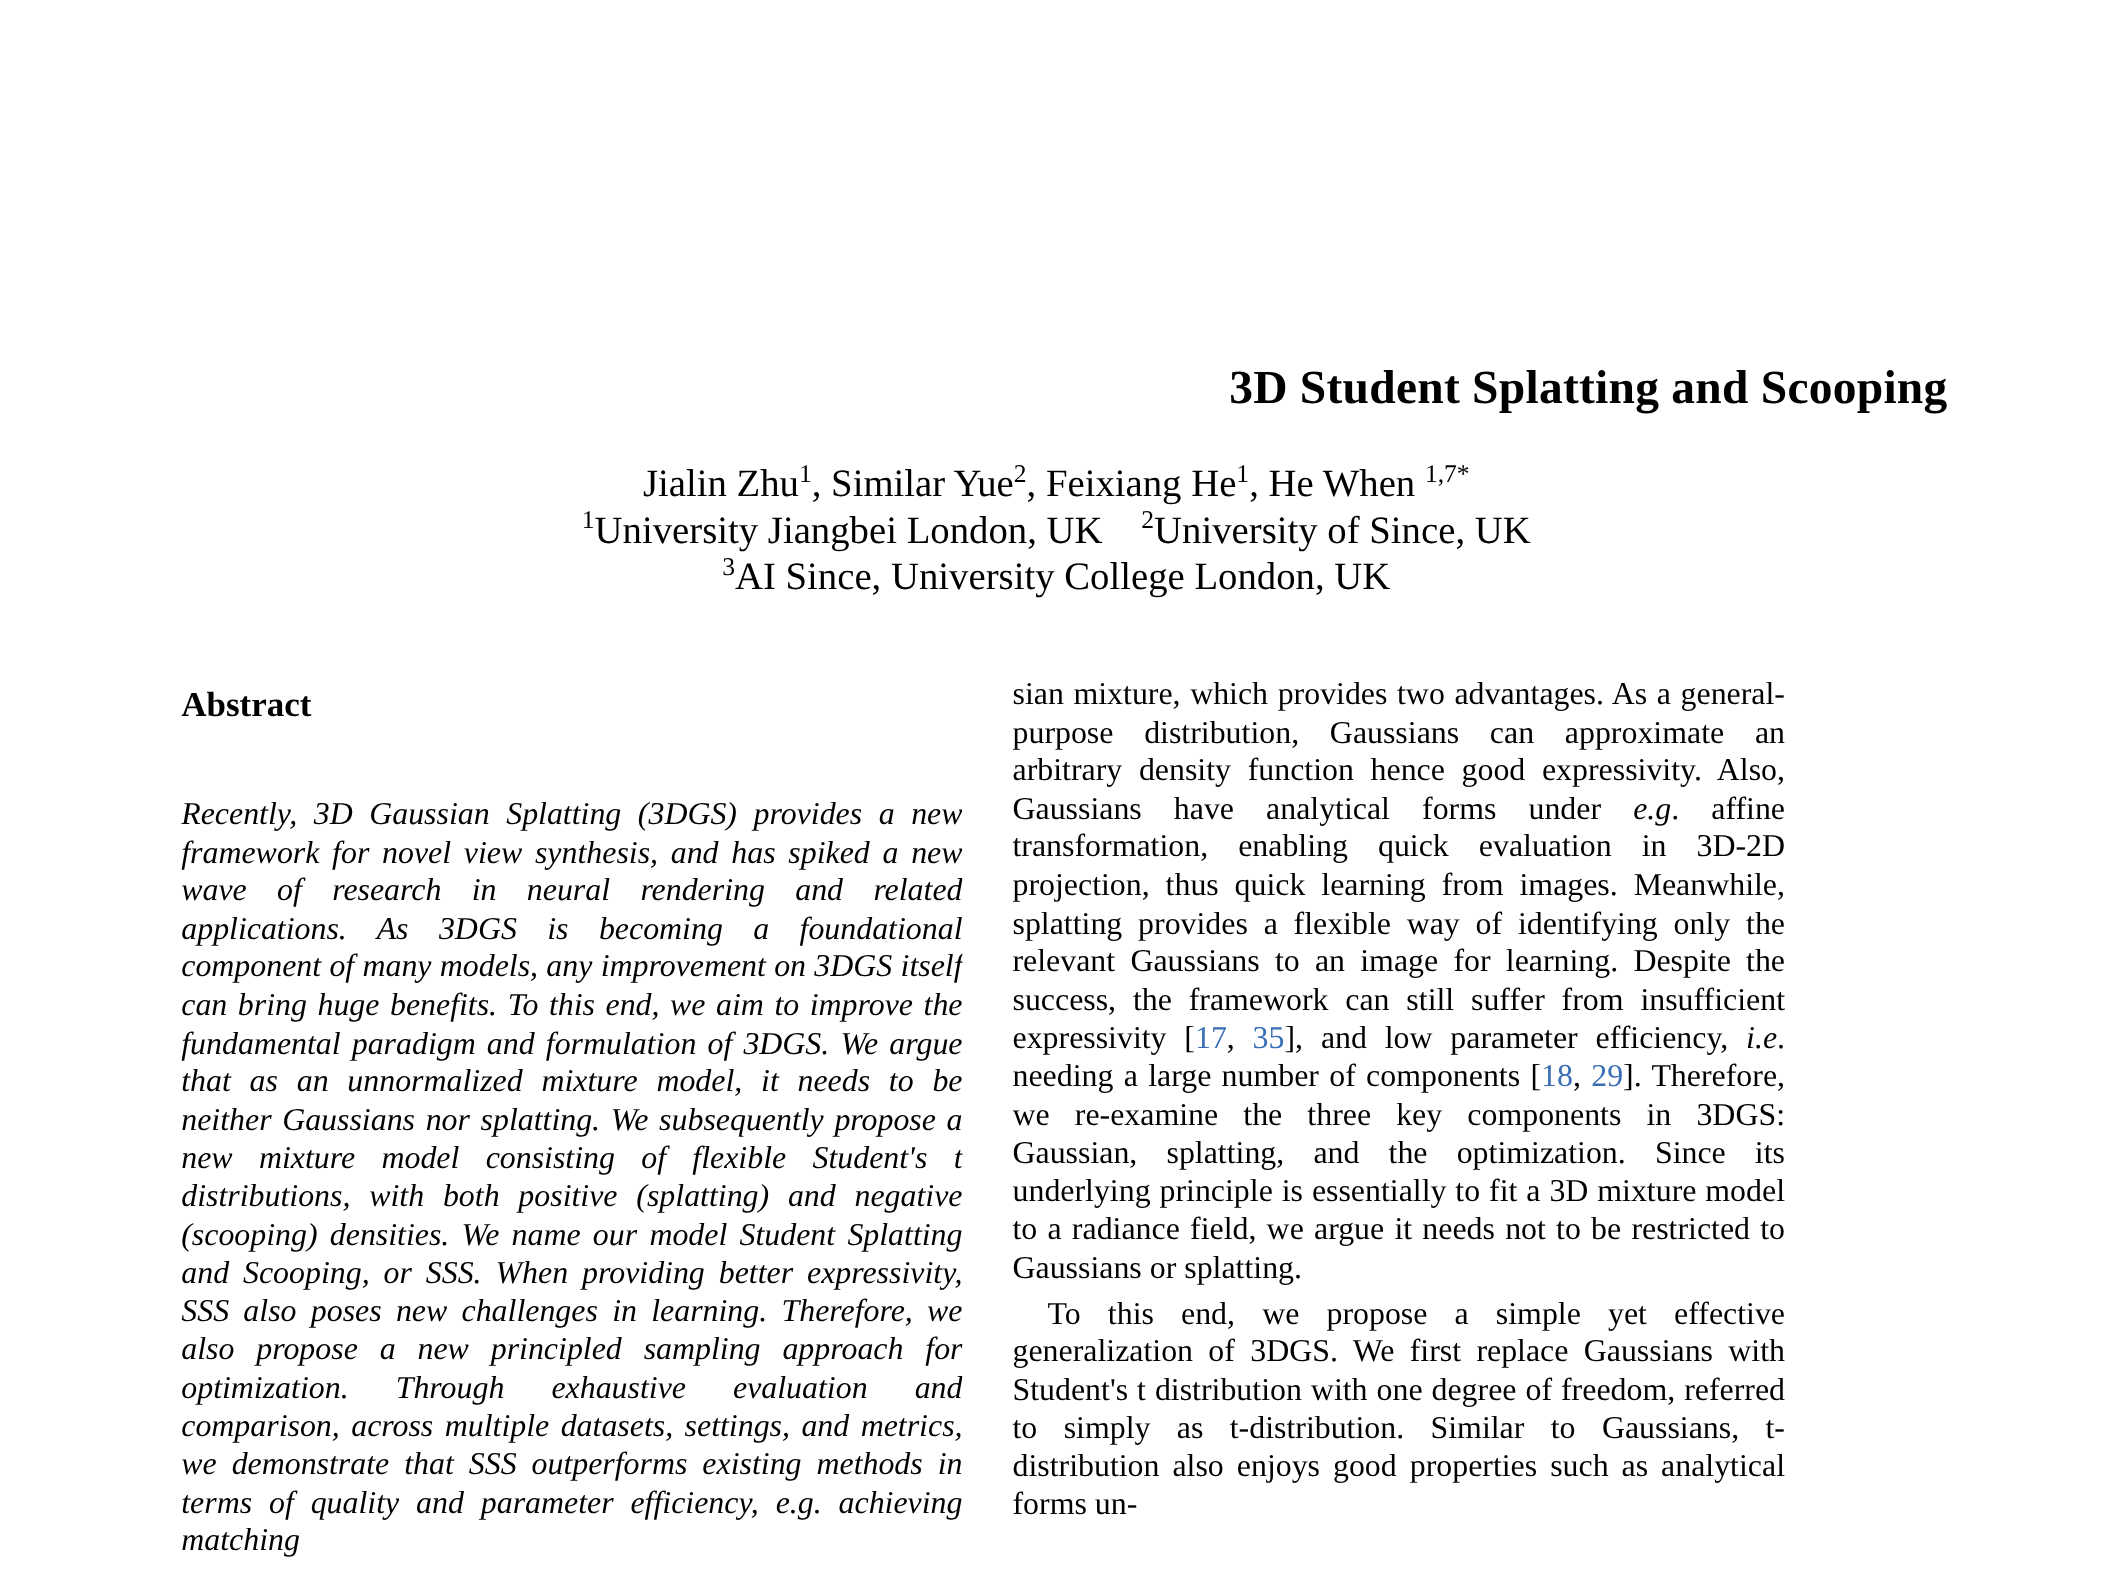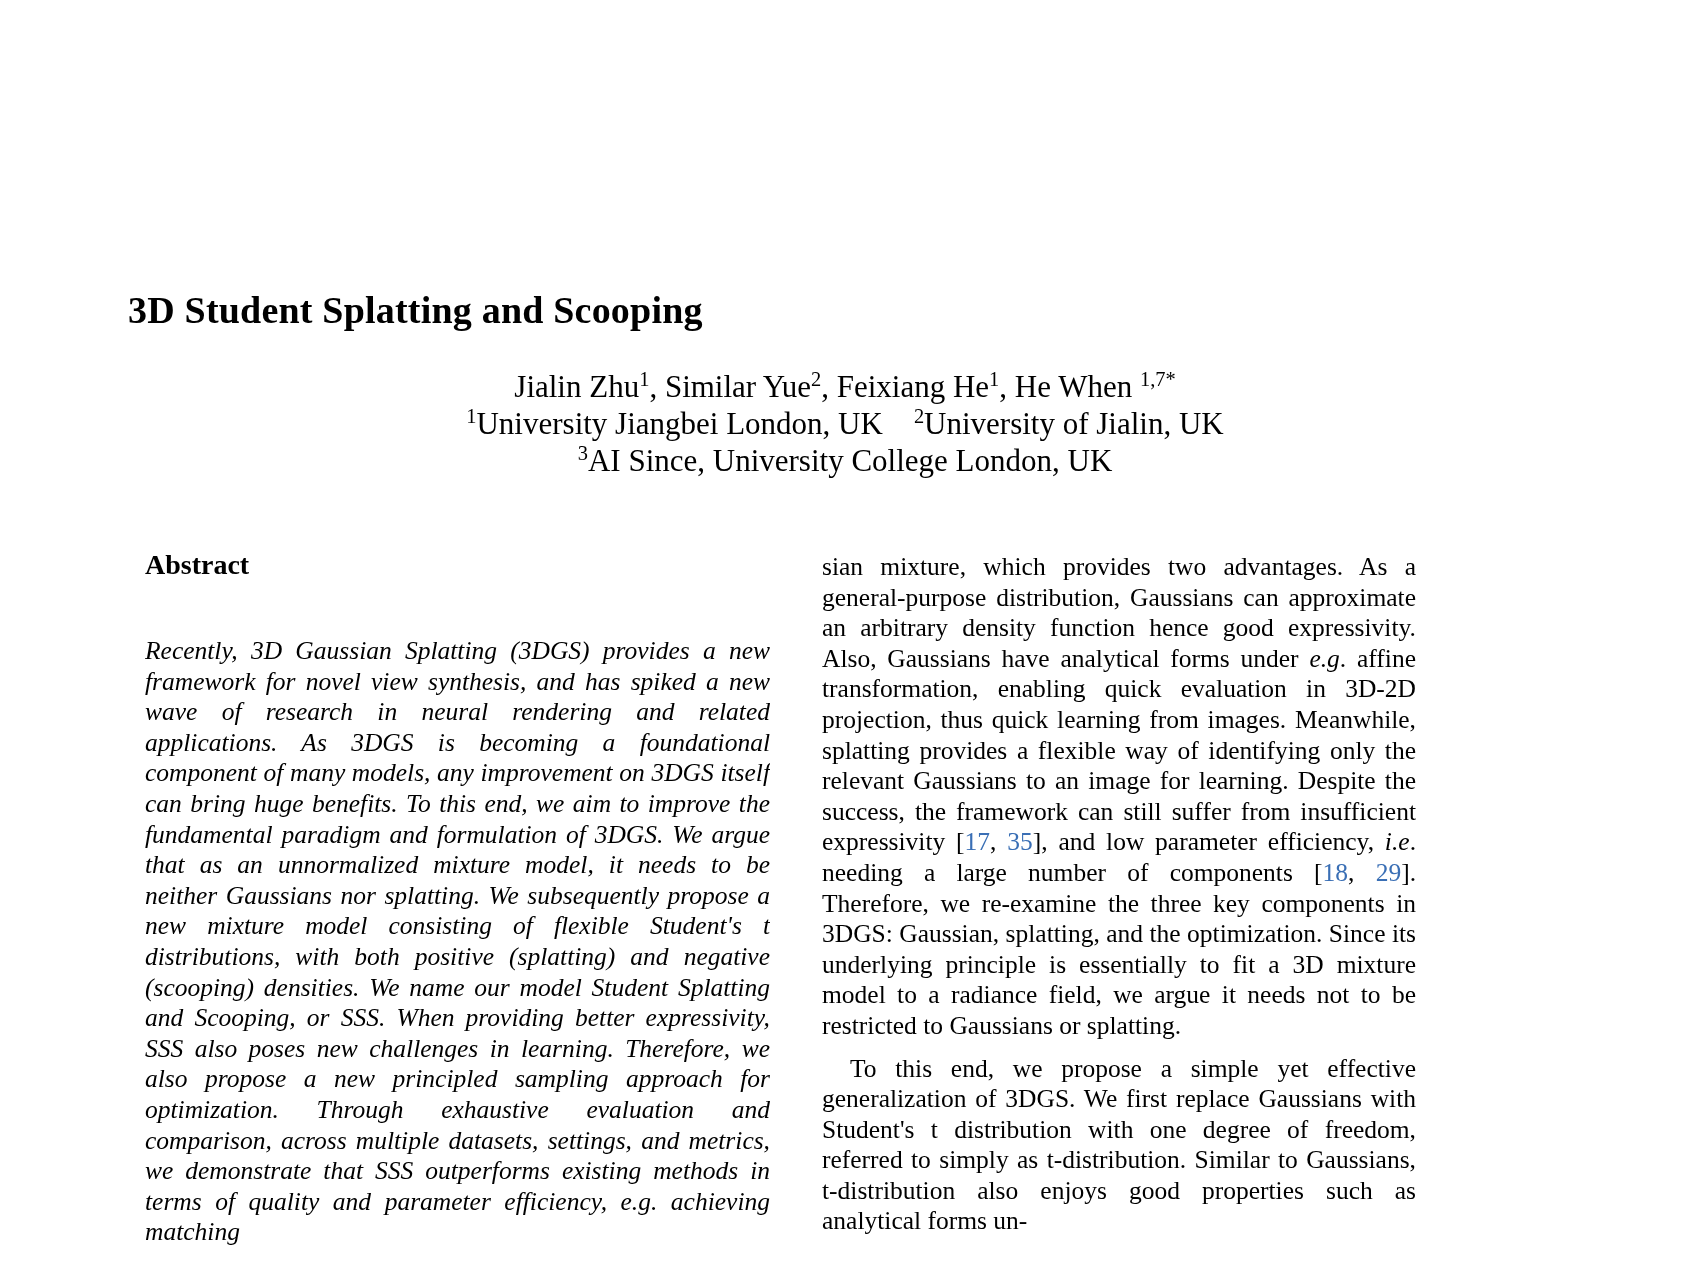--- a/index.html
+++ b/index.html
@@ -29,24 +29,24 @@
   #page {
     position: absolute;
     left: 0;
     top: 0;
     width: 1700px;
     height: 1275px;
   }
 
   #paper-title {
     position: absolute;
-    left: 128px;
+    left: 108px;
     top: 262px;
     width: 1450px;
-    text-align: left;
+    text-align: right;
     font-weight: bold;
     font-size: 38px;
     line-height: 46px;
     letter-spacing: 0.2px;
   }
 
   #author-block {
     position: absolute;
     left: 120px;
     top: 368px;
@@ -99,21 +99,21 @@
     text-align: justify;
     text-justify: inter-word;
     hyphens: none;
   }
 
   .body-par {
     font-size: 25.5px;
     line-height: 30.6px;
     text-align: justify;
     text-justify: inter-word;
-    margin: 12px;
+    margin: 0;
   }
   .body-par + .body-par {
     text-indent: 28px;
     margin-top: 6px;
   }
   .cite {
     color: #3a6fb5;
   }
   em.it {
     font-style: italic;
@@ -126,21 +126,21 @@
   
 </div>
 
 <div id="page">
 
   <h1 id="paper-title">3D Student Splatting and Scooping</h1>
 
   <div id="author-block">
     <span class="aline"><span>Jialin Zhu</span><sup>1</sup><span>, </span><span>Similar Yue</span><sup>2</sup><span>, </span><span>Feixiang He</span><sup>1</sup><span>, </span><span>He When</span>&nbsp;<sup>1,7*</sup></span>
 
-    <span class="aline"><sup>1</sup><span>University Jiangbei London, UK</span>&nbsp;&nbsp;&nbsp;&nbsp;<sup>2</sup><span>University of Jialin, UK</span></span>
+    <span class="aline"><sup>1</sup><span>University Jiangbei London, UK</span>&nbsp;&nbsp;&nbsp;&nbsp;<sup>2</sup><span>University of Since, UK</span></span>
 
     <span class="aline"><sup>3</sup><span>AI Since, University College London, UK</span></span>
   </div>
 
   <div id="col-left">
     <div id="abstract-heading">Abstract</div>
     <div class="abstract-body">Recently, 3D Gaussian Splatting (3DGS) provides a new framework for novel view synthesis, and has spiked a new wave of research in neural rendering and related applications. As 3DGS is becoming a foundational component of many models, any improvement on 3DGS itself can bring huge benefits. To this end, we aim to improve the fundamental paradigm and formulation of 3DGS. We argue that as an unnormalized mixture model, it needs to be neither Gaussians nor splatting. We subsequently propose a new mixture model consisting of flexible Student's t distributions, with both positive (splatting) and negative (scooping) densities. We name our model Student Splatting and Scooping, or SSS. When providing better expressivity, SSS also poses new challenges in learning. Therefore, we also propose a new principled sampling approach for optimization. Through exhaustive evaluation and comparison, across multiple datasets, settings, and metrics, we demonstrate that SSS outperforms existing methods in terms of quality and parameter efficiency, e.g. achieving matching</div>
   </div>
 
   <div id="col-right">

